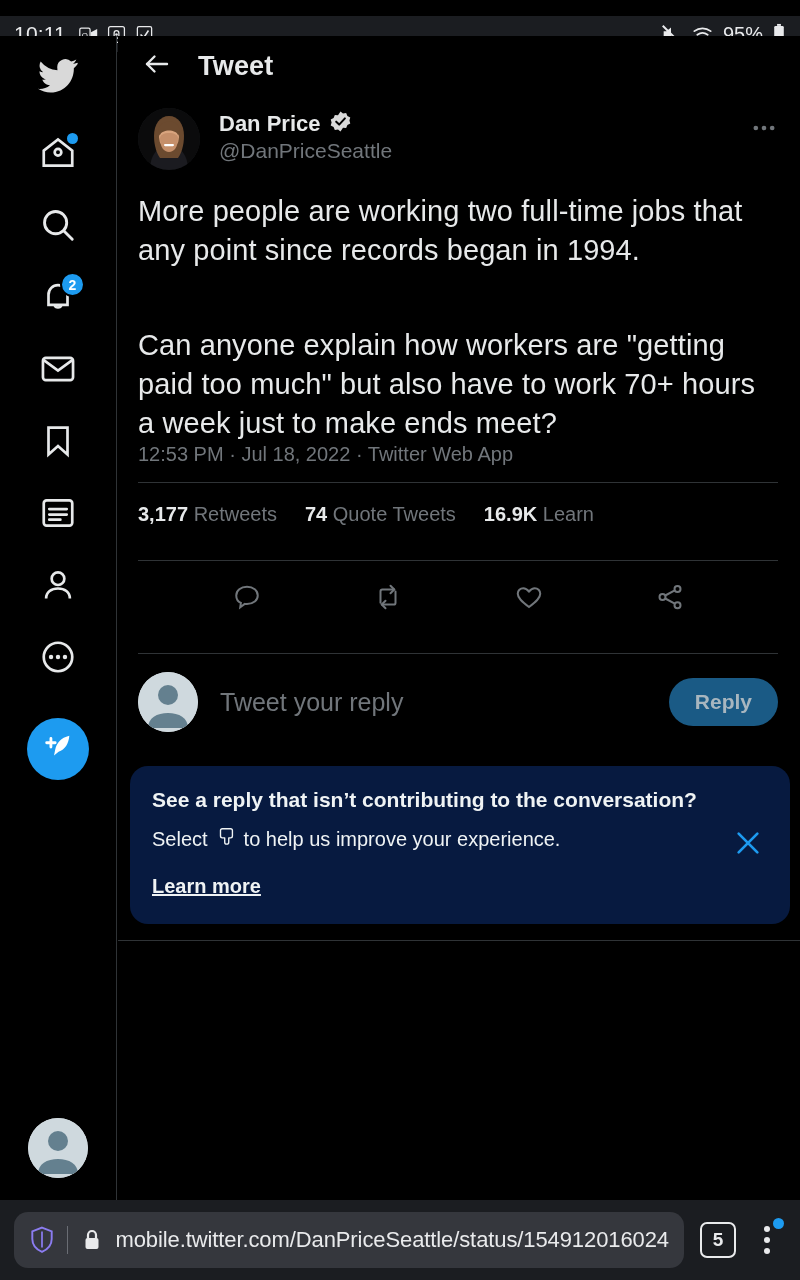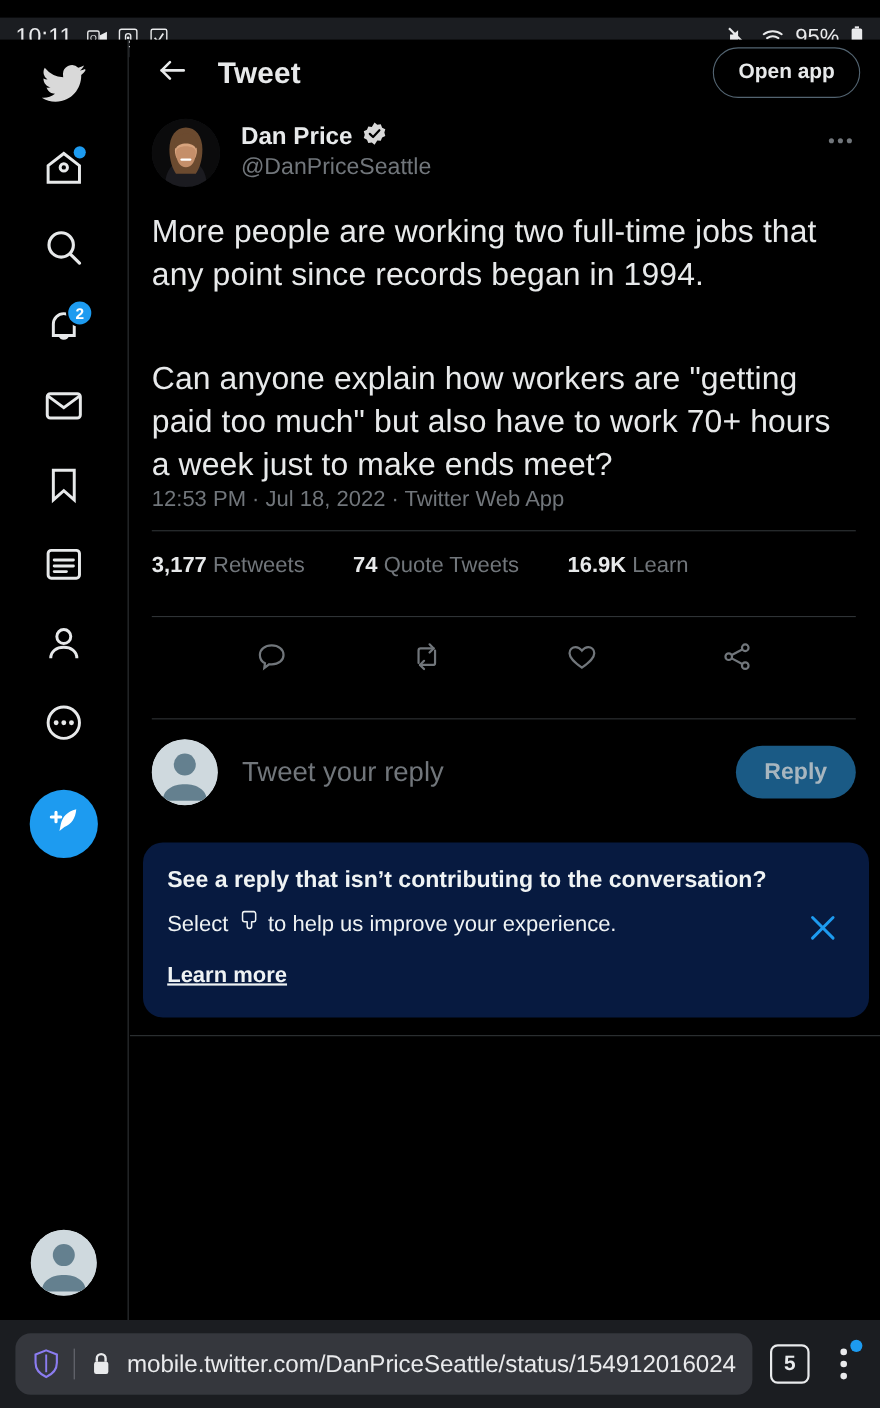--- a/index.html
+++ b/index.html
@@ -90,21 +90,21 @@
   .tweet-body {
     margin-top:22px; font-size:29px; line-height:39px; color:#e7e9ea;
     letter-spacing:.1px;
   }
   .tweet-body p + p { margin-top:56px; }
 
   .tweet-meta { font-size:20px; color:#71767b; }
 
   .divider { height:1px; background:#2f3336; margin:16px 0 0 0; }
 
-  .metrics { display:flex; gap:44px; padding:20px 0 18px 0; font-size:20px; color:#71767b; }
+  .metrics { display:flex; gap:28px; padding:20px 0 18px 0; font-size:20px; color:#71767b; }
   .metrics b { color:#e7e9ea; font-weight:700; }
 
   .actions {
     display:flex; justify-content:space-around; align-items:center;
     padding:18px 38px; color:#71767b;
   }
   .action-icon { width:40px; height:40px; display:flex; align-items:center; justify-content:center; }
 
   .reply-row { display:flex; align-items:center; padding:18px 0 20px 0; }
   .reply-avatar { width:60px; height:60px; border-radius:50%; background:#cfd9de; overflow:hidden; flex:0 0 60px; }
@@ -319,21 +319,20 @@
     <div class="topbar">
       <div class="back-arrow">
         <span>
           <svg width="30" height="30" viewBox="0 0 24 24" fill="none" stroke="#e7e9ea" stroke-width="1.9" stroke-linecap="round" stroke-linejoin="round">
               <path d="M20 12 H4"></path>
               <path d="M10 6 L4 12 L10 18"></path>
             </svg>
         </span>
       </div>
       <div class="topbar-title">Tweet</div>
-      <button class="openapp-btn">Open app</button>
     </div>
 
     <div class="tweet">
 
       <div class="tweet-head">
         <div class="avatar-img">
           <svg width="62" height="62" viewBox="0 0 62 62">
             <defs>
                 <clipPath id="av">
                   <circle cx="31" cy="31" r="31"></circle>

